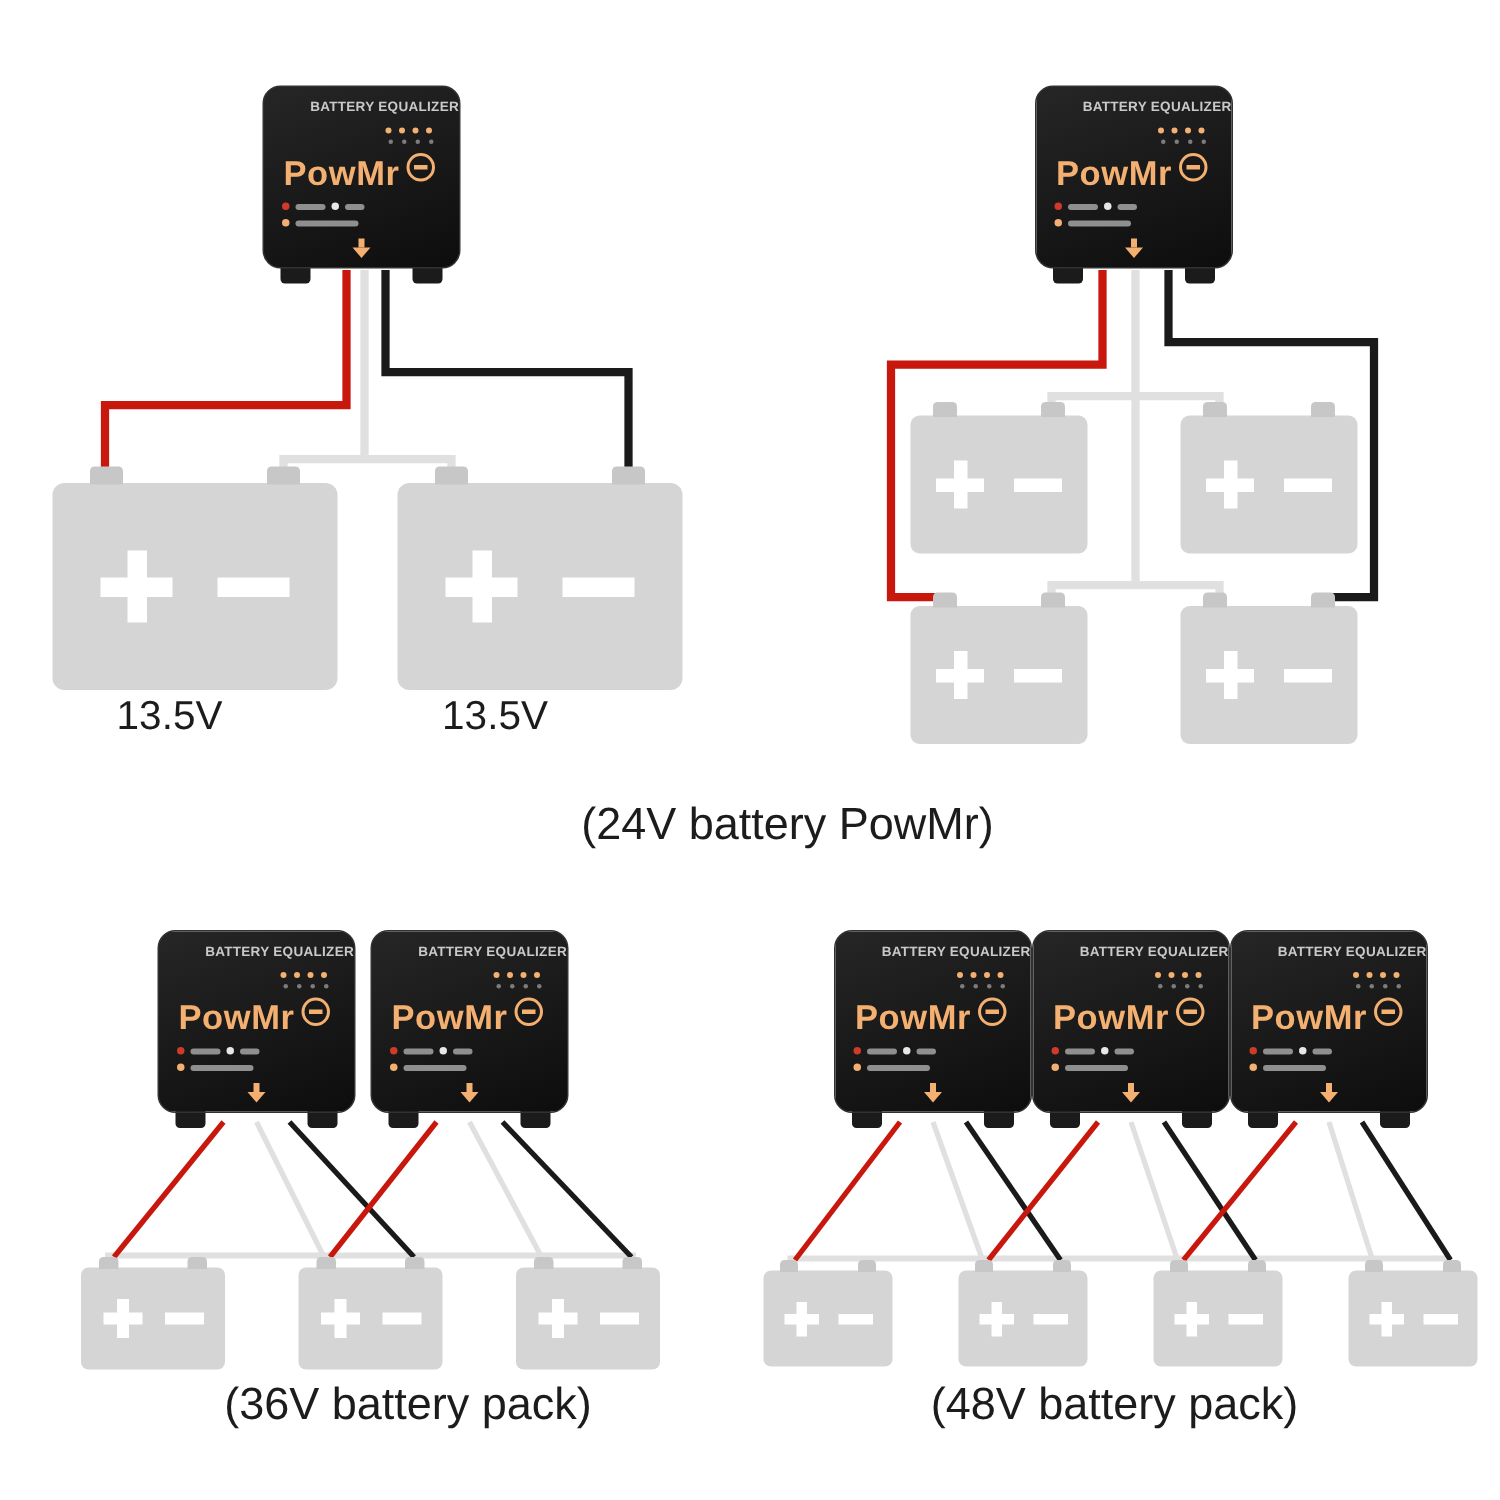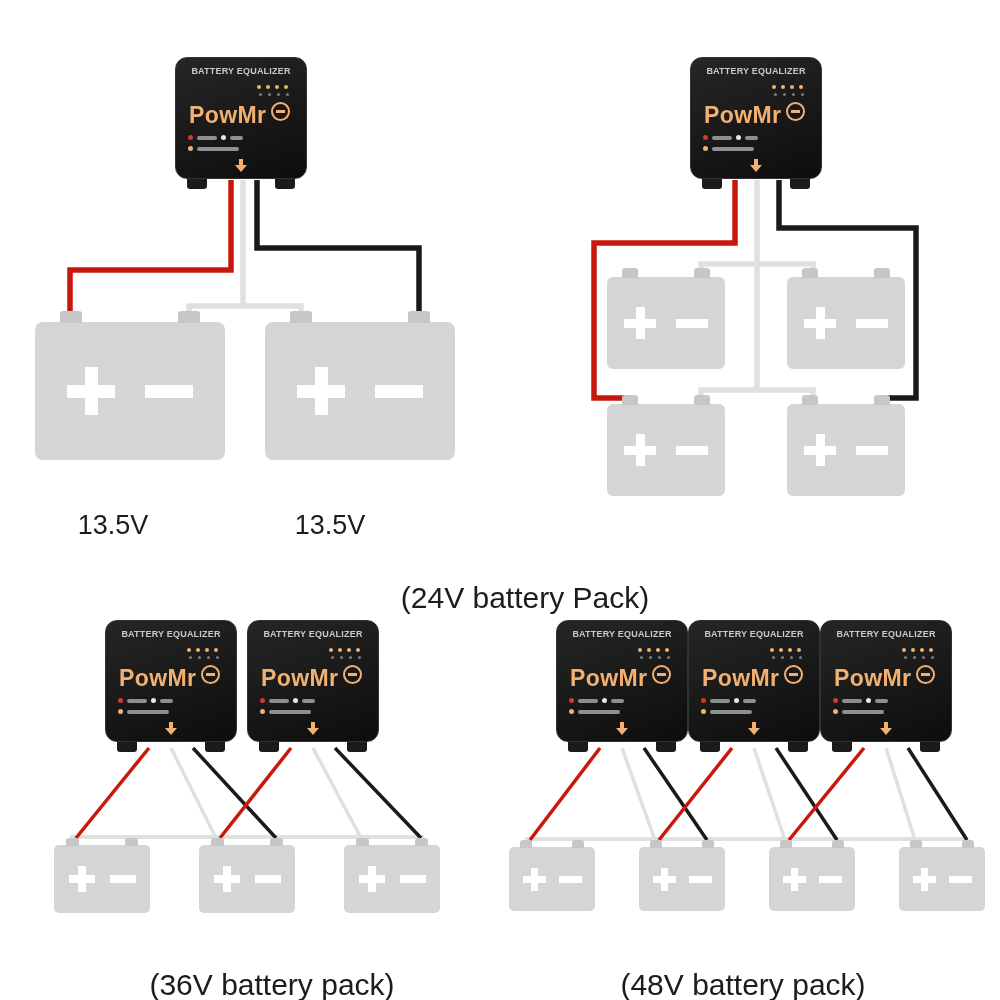--- a/index.html
+++ b/index.html
@@ -15,21 +15,21 @@
   .w-neutral { stroke:#e0e0e0; }
   .w5 { stroke-width:5.5; }
   .w4 { stroke-width:4; }
   .w3 { stroke-width:3.5; }
 
   
   .equalizer { position:absolute; width:132px; height:122px; z-index:3; }
   .eq-tab { position:absolute; bottom:-10px; width:20px; height:16px; background:#1b1b1b; border-radius:3px; }
   .eq-tab.l { left:12px; } .eq-tab.r { right:12px; }
   .eq-body { position:absolute; inset:0; background:linear-gradient(160deg,#262626,#0d0d0d); border-radius:12px; border:1px solid #323232; }
-  .eq-header { position:absolute; top:8px; left:0; right:0; text-align:center; font-size:9px; font-weight:bold; color:#c9c9c9; letter-spacing:0.2px; white-space:nowrap; }
+  .eq-header { position:absolute; top:8px; left:0; right:0; text-align:right; font-size:9px; font-weight:bold; color:#c9c9c9; letter-spacing:0.2px; white-space:nowrap; }
   .eq-leds { position:absolute; top:27px; right:18px; display:flex; gap:5px; }
   .eq-leds i { width:4px; height:4px; border-radius:50%; background:#f3b071; }
   .eq-ticks { position:absolute; top:35px; right:17px; display:flex; gap:6px; }
   .eq-ticks i { width:3px; height:3px; border-radius:50%; background:#7c7c7c; }
   .eq-brand { position:absolute; top:44px; left:13px; font-size:23px; font-weight:bold; color:#f3b071; letter-spacing:0.4px; }
   .eq-dial { position:absolute; top:44px; right:16px; width:19px; height:19px; border:2px solid #f3b071; border-radius:50%; }
   .eq-dial::before { content:""; position:absolute; left:3px; top:6px; width:9px; height:3px; background:#f3b071; }
   .eq-row { position:absolute; left:12px; display:flex; align-items:center; gap:4px; }
   .eq-row.r1 { top:77px; }
   .eq-row.r2 { top:88px; }
@@ -56,21 +56,21 @@
   .battery.lg { width:190px; height:138px; border-radius:8px; --s:48px; --t:13px; gap:30px; }
   .battery.lg .term { width:22px; height:12px; top:-11px; }
   .battery.md { width:118px; height:92px; border-radius:6px; --s:32px; --t:9px; gap:20px; }
   .battery.md .term { width:16px; height:10px; top:-9px; }
   .battery.sm { width:96px; height:68px; border-radius:5px; --s:26px; --t:8px; gap:15px; }
   .battery.sm .term { width:13px; height:8px; top:-7px; }
   .battery.xs { width:86px; height:64px; border-radius:5px; --s:23px; --t:7px; gap:13px; }
   .battery.xs .term { width:12px; height:8px; top:-7px; }
 
   
-  .caption { position:absolute; text-align:center; color:#1c1c1c; z-index:2;margin-top:48px; }
+  .caption { position:absolute; text-align:center; color:#1c1c1c; z-index:2; }
   .v-label { font-size:27px; }
   .pack-label { font-size:30px; }
 </style>
 </head>
 <body>
 
 <div class="stage">
 
   <svg class="wires" width="1000" height="1000" viewBox="0 0 1000 1000">
     <g>
@@ -218,21 +218,21 @@
       <i class="sym minus"></i>
     </div>
     <div class="battery md" style="left:787px;top:404px">
       <i class="term pos"></i>
       <i class="term neg"></i>
       <i class="sym plus"></i>
       <i class="sym minus"></i>
     </div>
   </div>
 
-  <div class="caption pack-label" style="left:275px;top:533px;width:500px">(24V battery Pack)</div>
+  <div class="caption pack-label" style="left:275px;top:533px;width:500px">(24V battery PowMr)</div>
 
   <div>
 
     <div class="equalizer" style="left:105px;top:620px">
       <i class="eq-tab l"></i>
       <i class="eq-tab r"></i>
       <div class="eq-body">
         <div class="eq-header">BATTERY EQUALIZER</div>
         <div class="eq-leds">
             <i></i>

